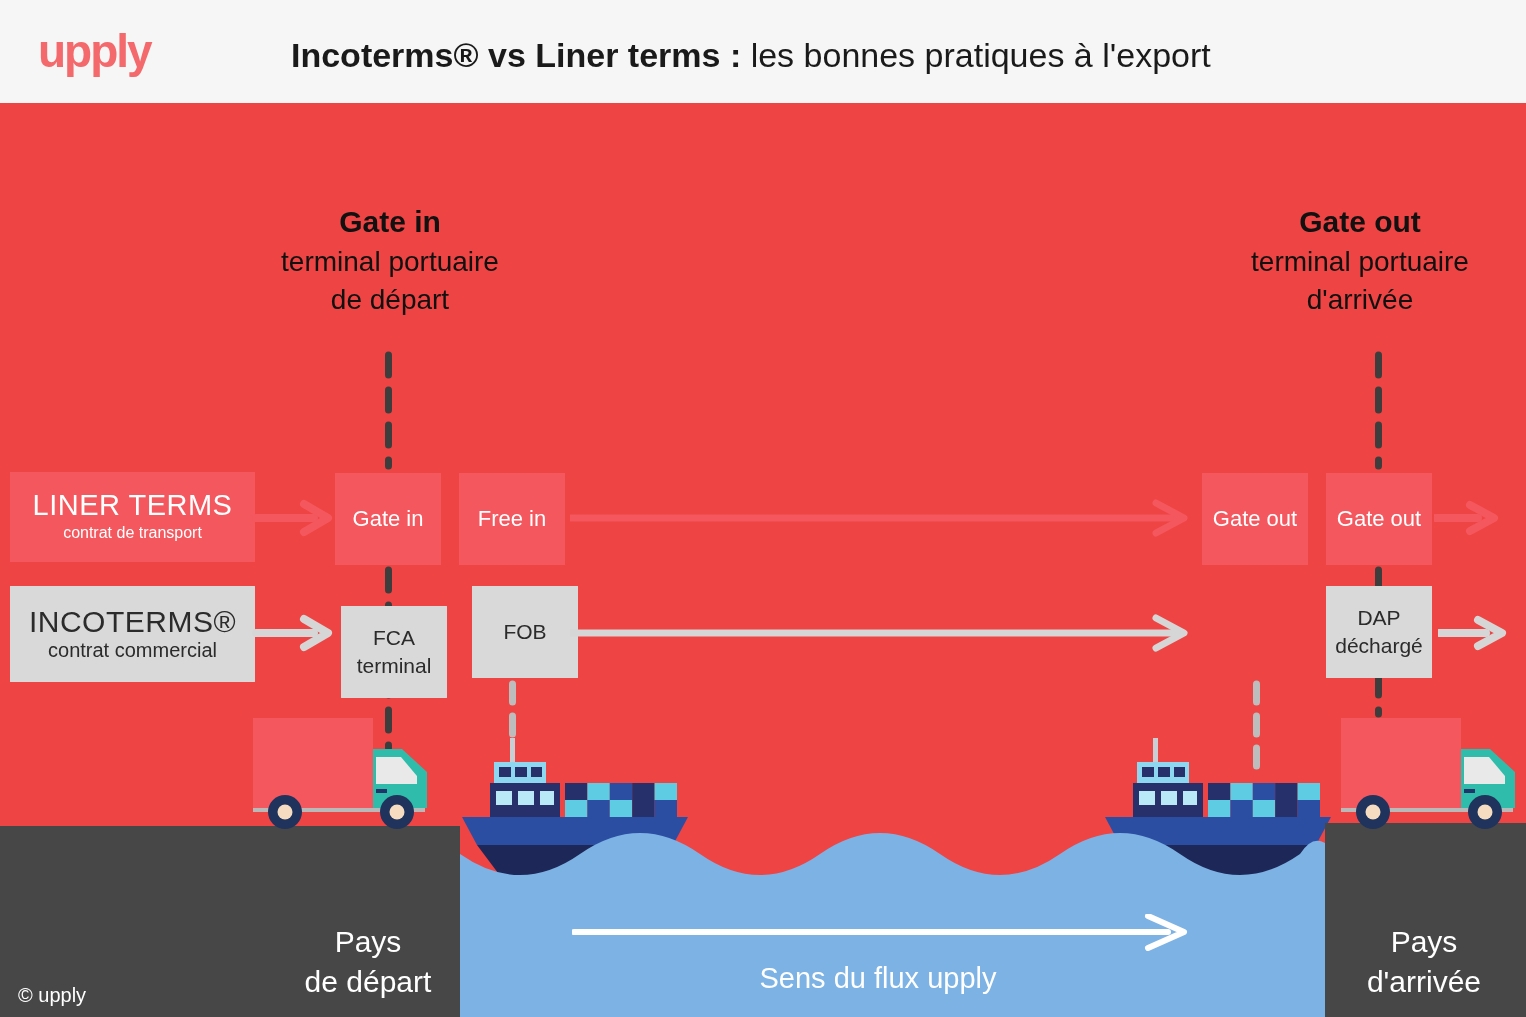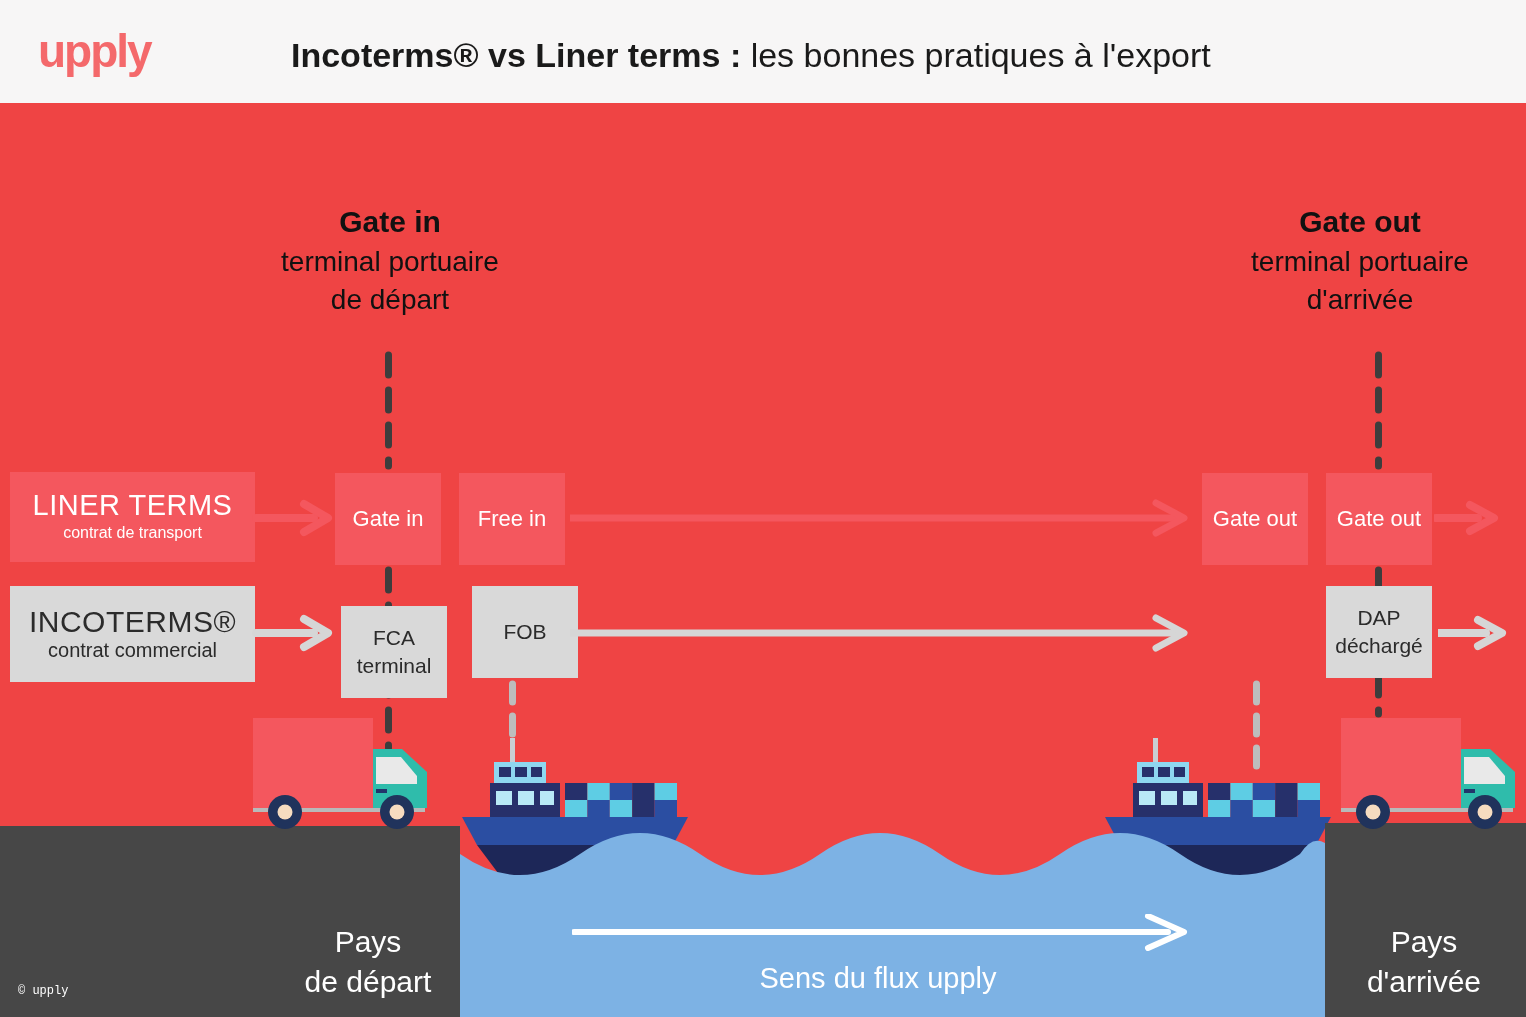--- a/index.html
+++ b/index.html
@@ -42,21 +42,21 @@
 
   .arrow{position:absolute;z-index:2;}
 
   
   .land{position:absolute;background:var(--land-gray);z-index:4;}
   .vehicle{position:absolute;z-index:5;}
   .ship{position:absolute;z-index:2;}
   .water{position:absolute;z-index:4;}
   .seatext{position:absolute;z-index:6;color:#fff;text-align:center;}
   .landtext{position:absolute;z-index:6;color:#fff;text-align:center;font-size:30px;line-height:40px;}
-  .copyright{position:absolute;z-index:6;color:#fff;font-size:12px;font-family:Liberation Mono, monospace;}
+  .copyright{position:absolute;z-index:6;color:#fff;font-size:20px;}
 </style>
 </head>
 <body>
 
 <svg width="0" height="0" style="position:absolute" aria-hidden="true">
   <defs>
     <symbol id="ship-shape" viewBox="0 0 230 145">
       <rect x="50" y="2" width="5" height="26" fill="#c9ced4"></rect>
       <rect x="34" y="26" width="52" height="21" fill="#8ed7f0"></rect>
       <rect x="39" y="31" width="12" height="10" fill="#27306b"></rect>

